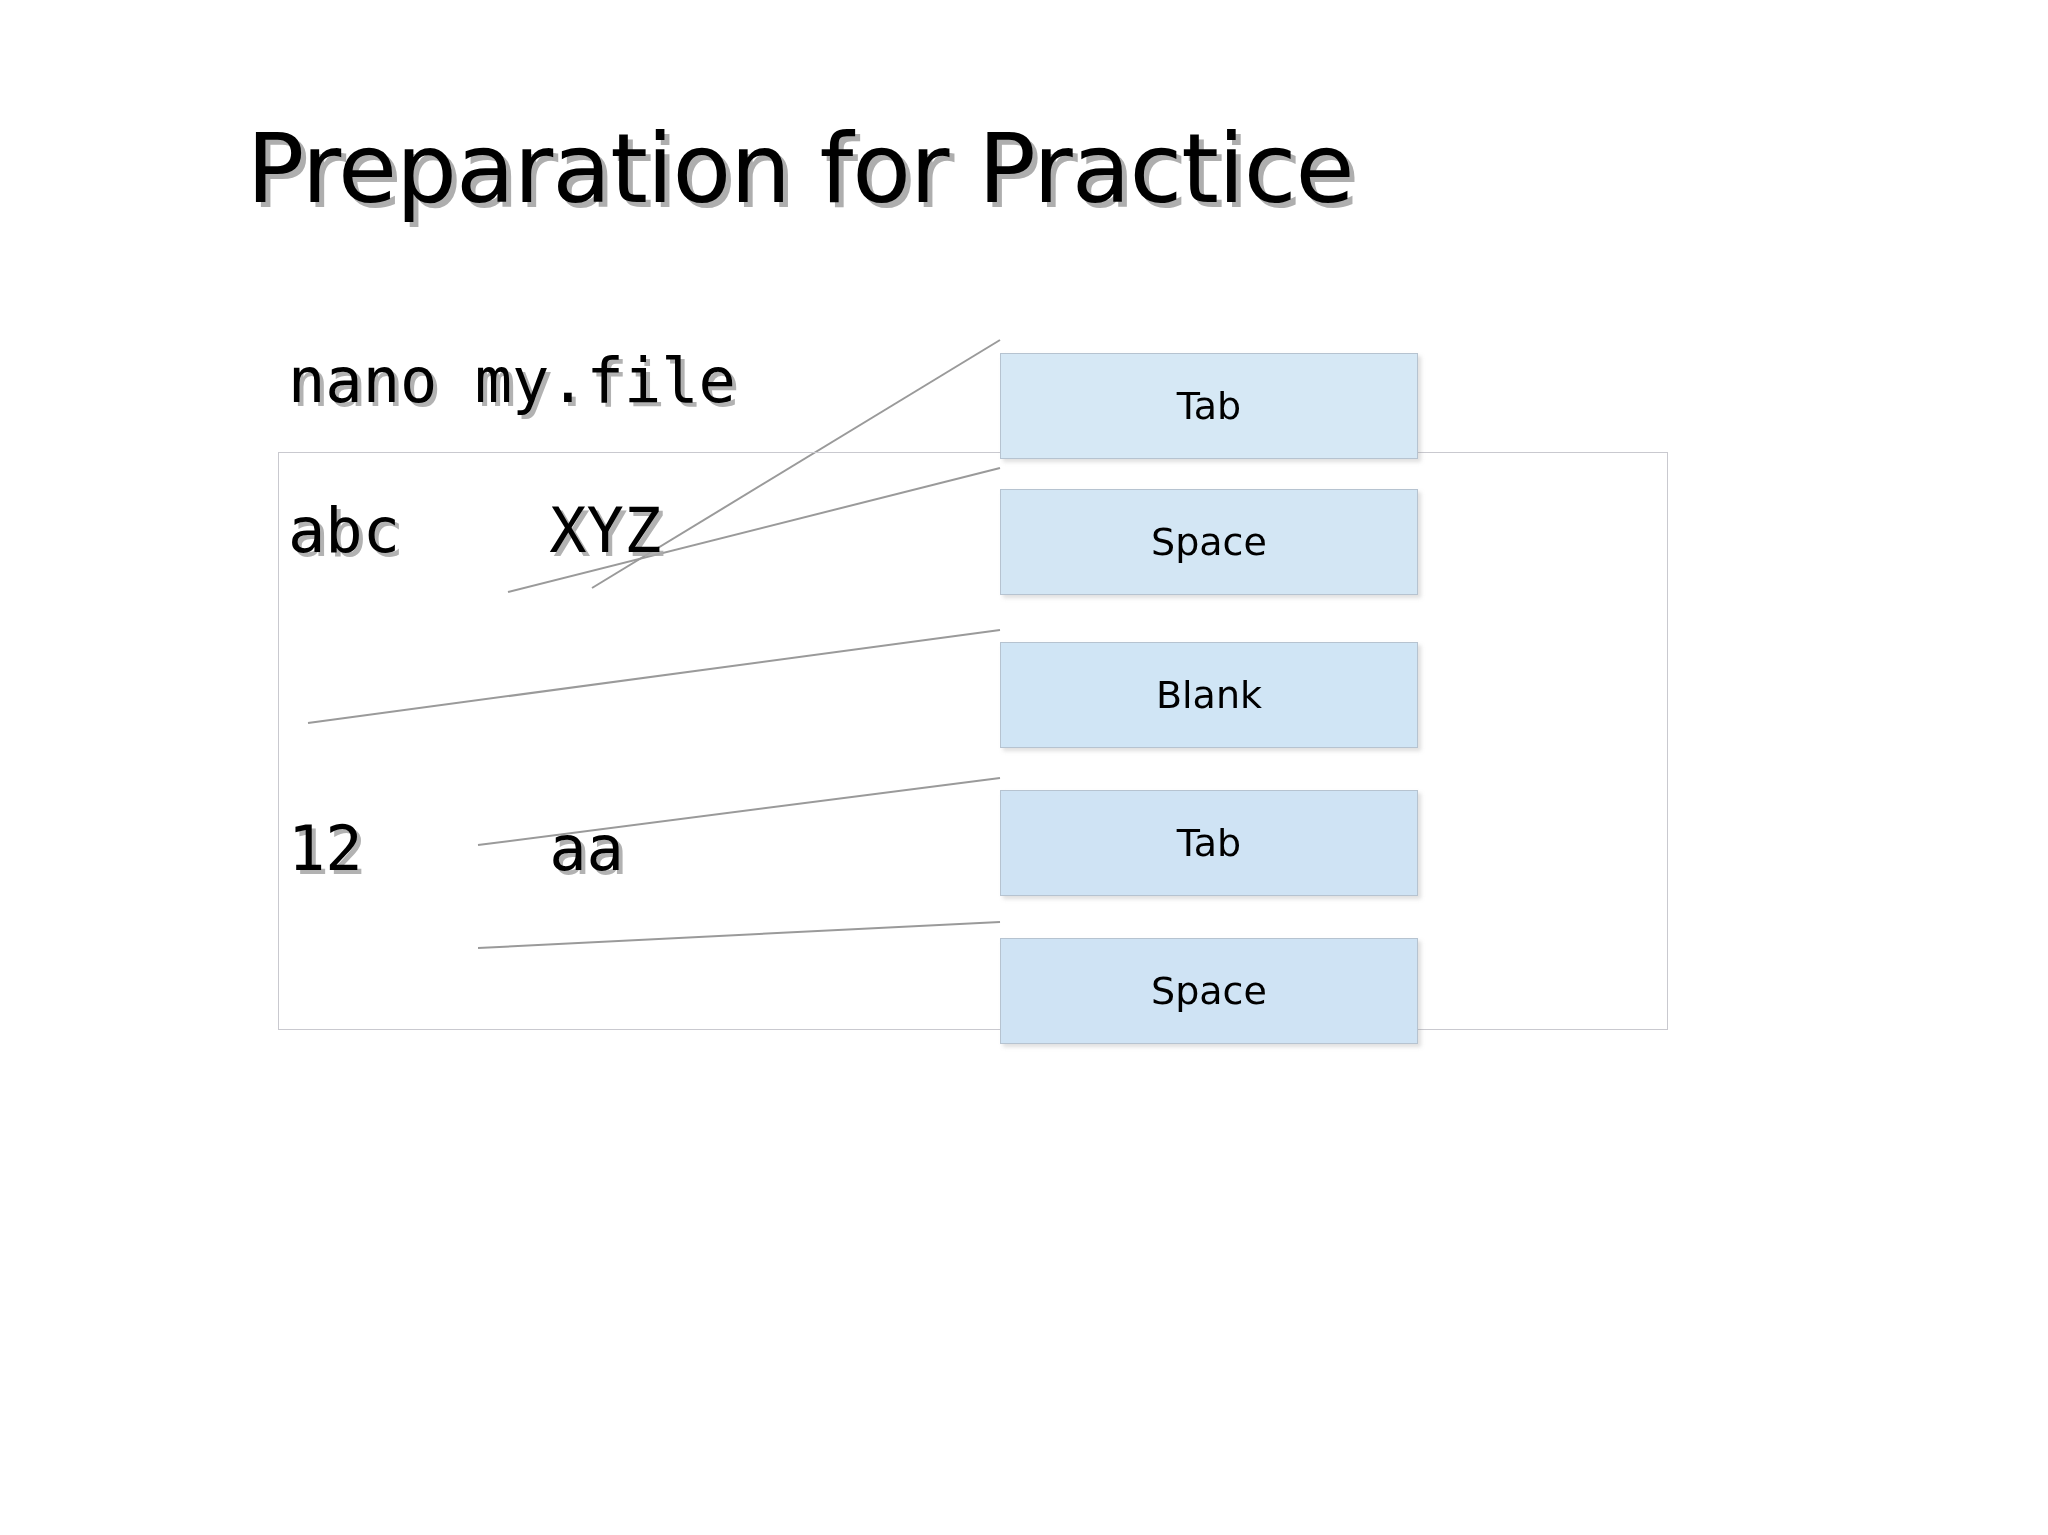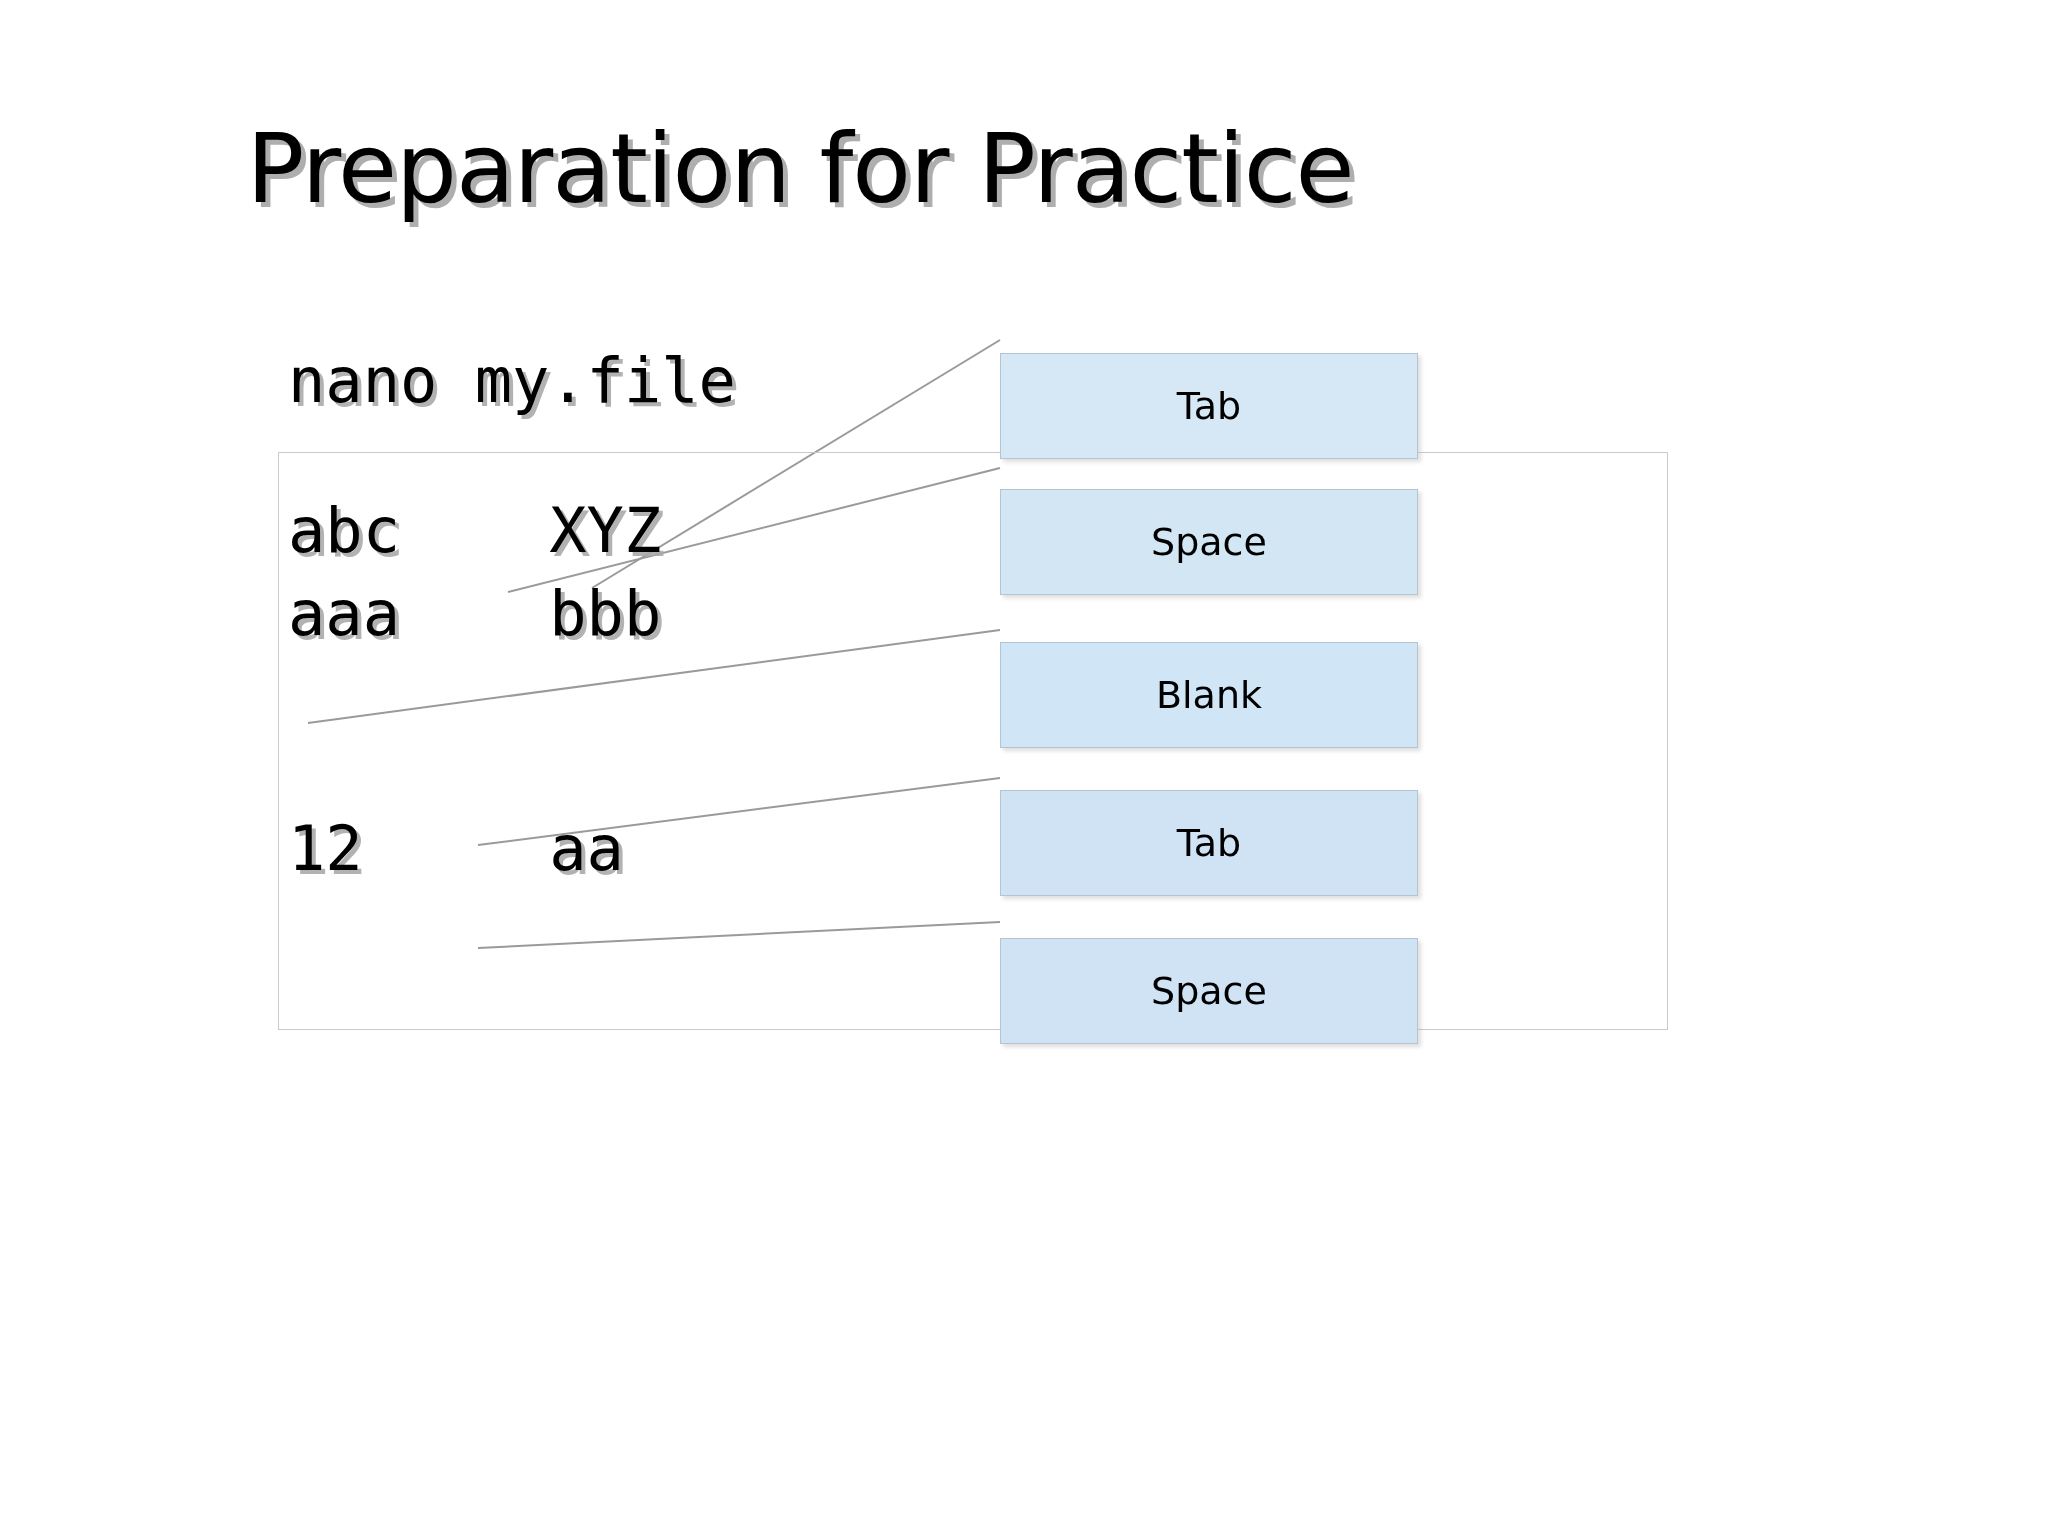--- a/index.html
+++ b/index.html
@@ -115,21 +115,20 @@
 
     <line x1="478" y1="948" x2="1000" y2="922" stroke="#9a9a9a" stroke-width="2"></line>
   </svg>
 
   <div id="content-rect"></div>
 
   <div class="code-line" id="code-cmd">nano my.file</div>
 
   <div class="code-line" id="code-l1">abc    XYZ</div>
 
-  <div class="code-line" id="code-l2">aaa    bbb</div>
 
   <div class="code-line" id="code-l3"></div>
 
   <div class="code-line" id="code-l4">12     aa</div>
 
 
   <div class="callout callout-0" style="background: rgb(214, 232, 245);">
     <span>Tab</span>
   </div>
 

